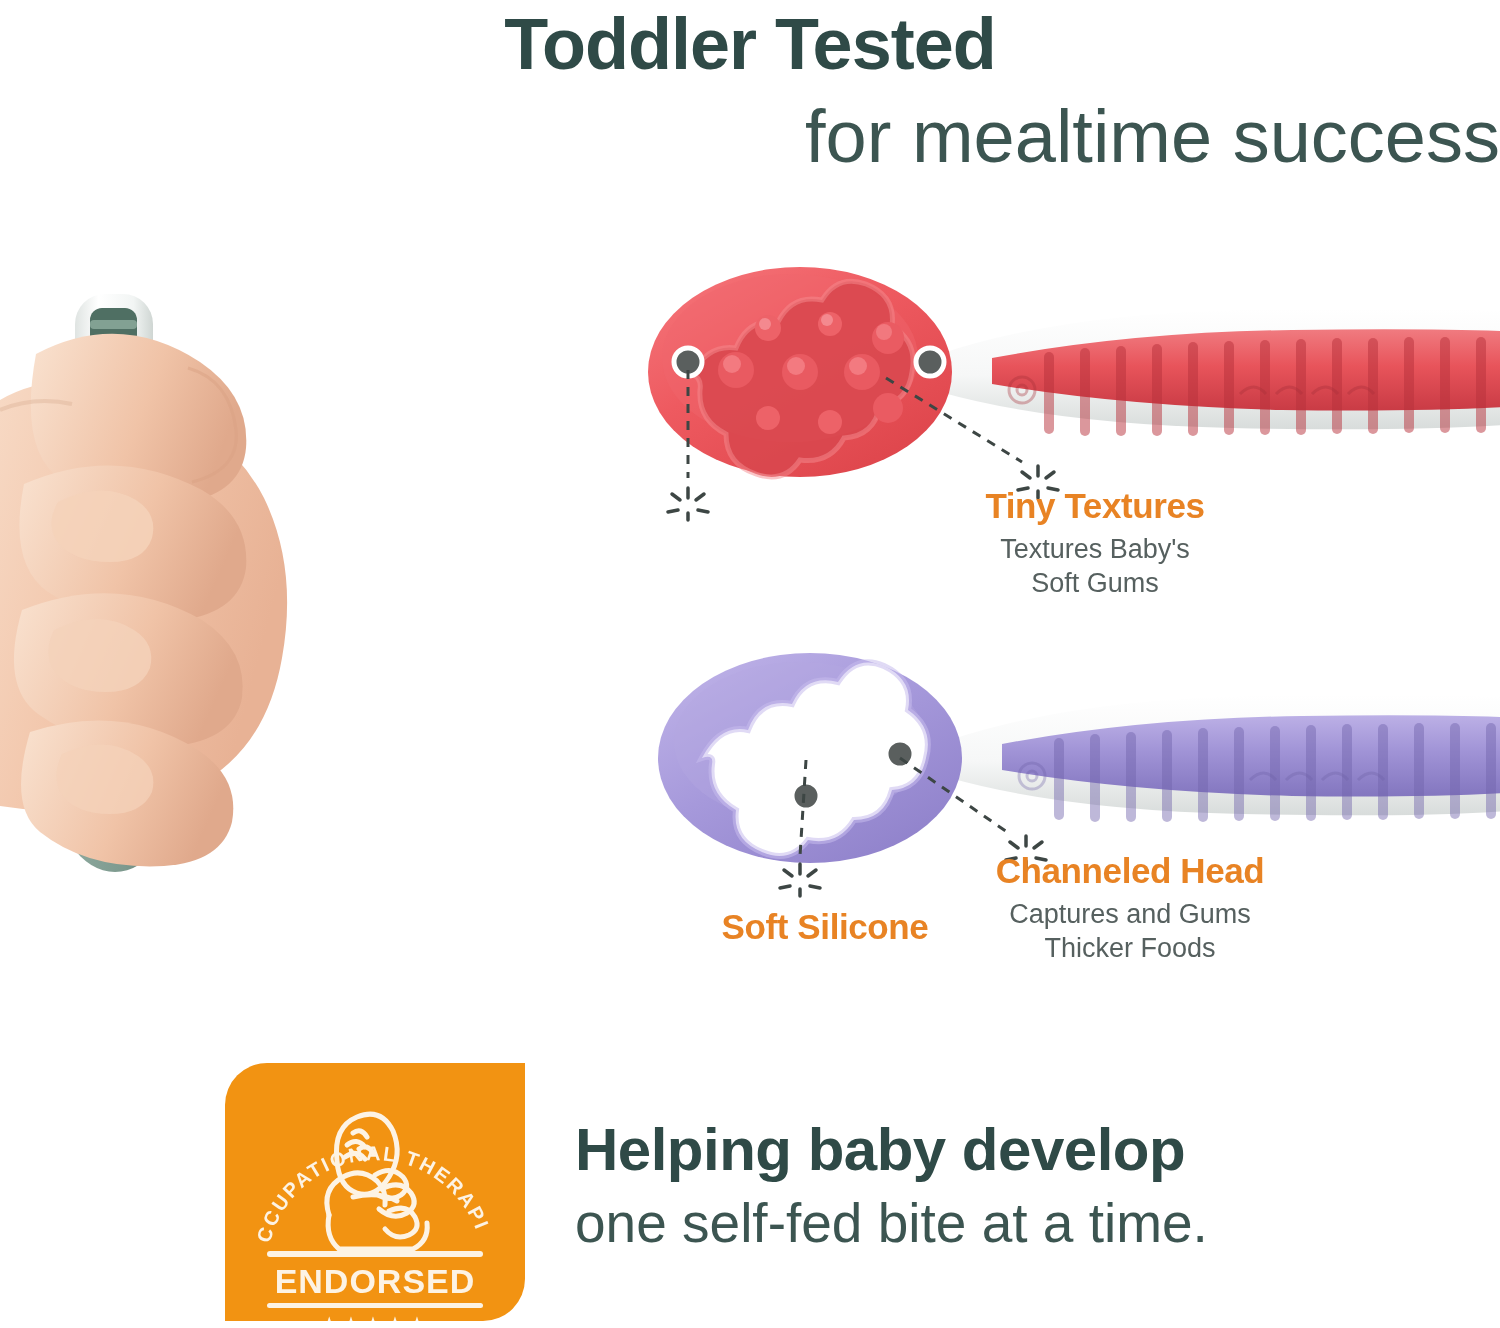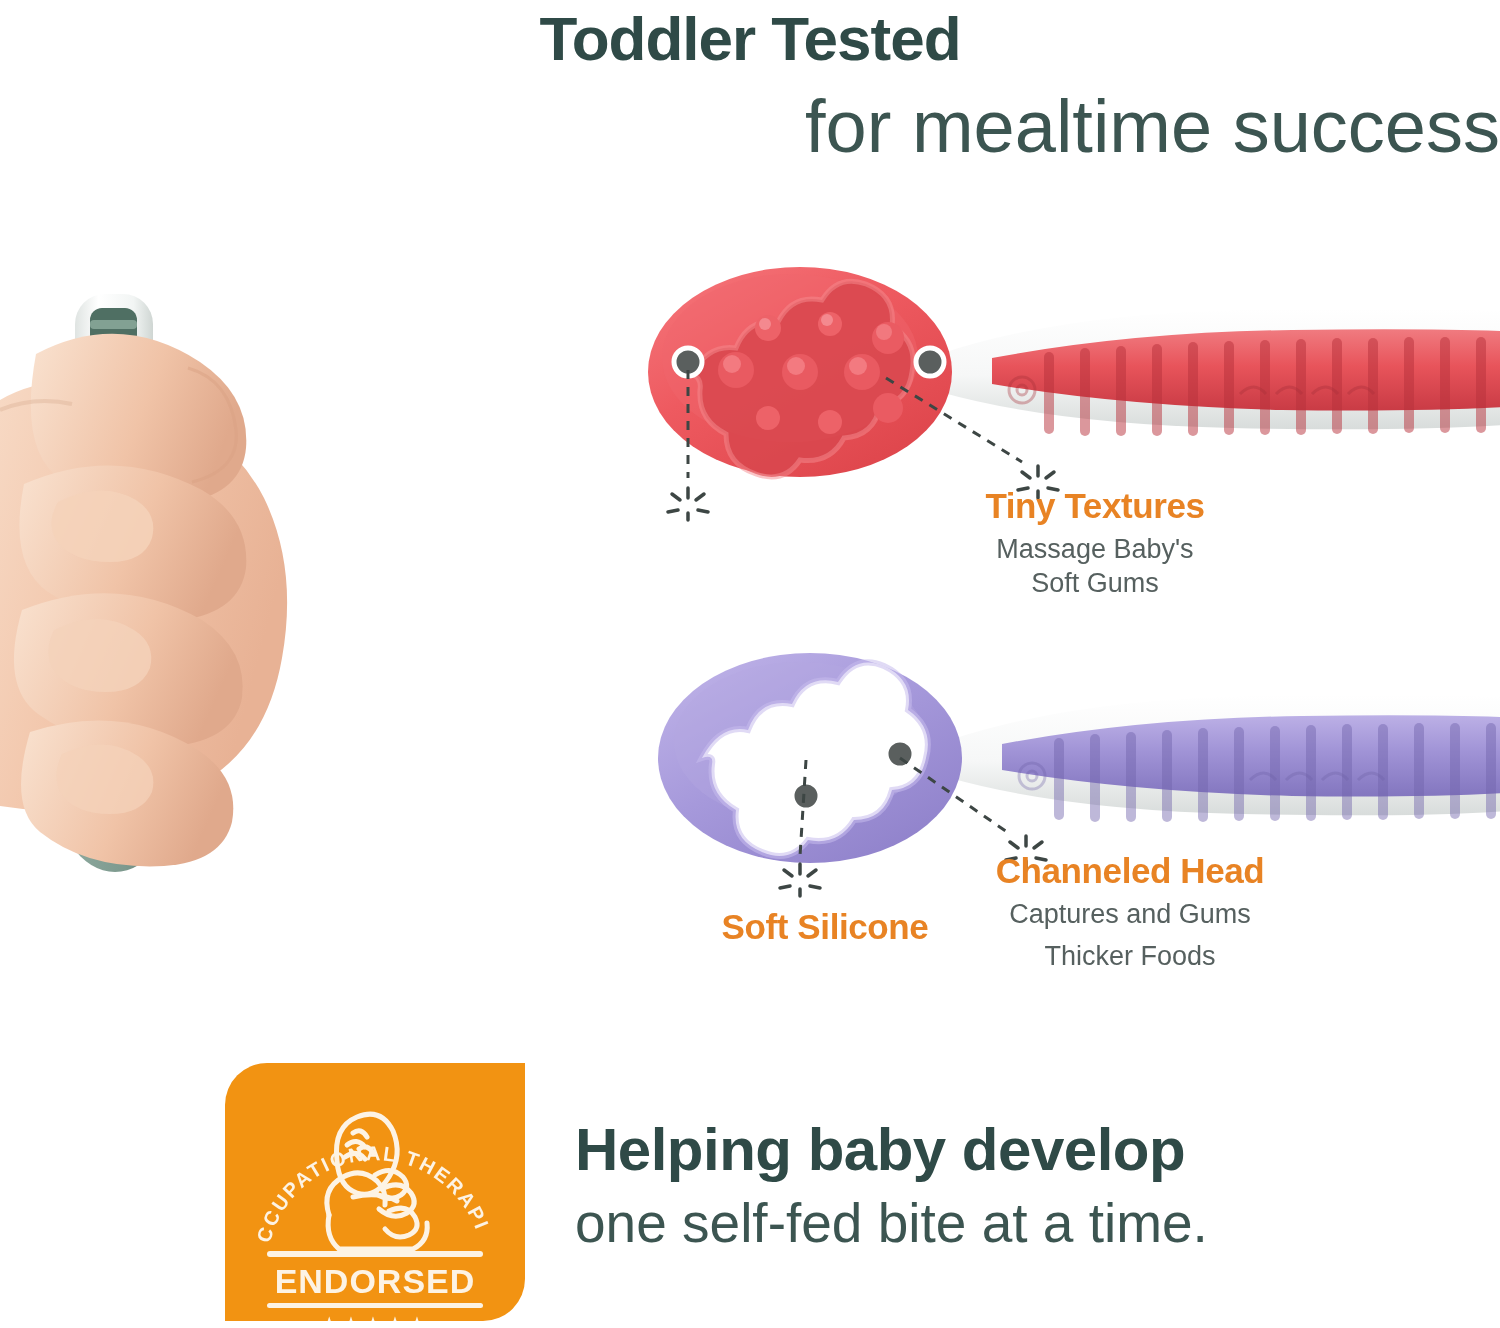--- a/index.html
+++ b/index.html
@@ -9,21 +9,21 @@
     font-family:"Liberation Sans", sans-serif;
     position:relative;
     overflow:hidden;
     color:#3a4a47;
   }
   .stage { position:relative; width:1500px; height:1328px; }
 
   
   .headline-block { position:absolute; top:0; left:0; width:1500px; text-align:center; }
   .headline-main {
-    font-size:62px; font-weight:bold; color:#2f4a47;
+    font-size:72px; font-weight:bold; color:#2f4a47;
     letter-spacing:-1px; line-height:1.0; padding-top:8px;
   }
   .headline-sub {
     font-size:74px; font-weight:300; color:#3c5551;
     letter-spacing:0px; line-height:1.15; margin-top:14px;text-align:right;
   }
 
   
   .hand-photo { position:absolute; left:0px; top:280px; width:560px; height:630px; }
   .hand-photo svg { display:block; }
@@ -344,32 +344,32 @@
       <line x1="152" y1="92" x2="144" y2="98"></line>
       <line x1="116" y1="110" x2="126" y2="108"></line>
       <line x1="156" y1="110" x2="146" y2="108"></line>
       <line x1="136" y1="118" x2="136" y2="111"></line>
     </g>
   </svg>
 
 
   <div class="callout" id="callout-tiny">
     <div class="c-title">Tiny Textures</div>
-    <div class="c-desc">Massage Baby's</div>
+    <div class="c-desc">Textures Baby's</div>
     <div class="c-desc" style="margin-top:0">Soft Gums</div>
   </div>
 
   <div class="callout" id="callout-soft">
     <div class="c-title">Soft Silicone</div>
   </div>
 
   <div class="callout" id="callout-chan">
     <div class="c-title">Channeled Head</div>
     <div class="c-desc">Captures and Gums</div>
-    <div class="c-desc" style="margin-top:8px">Thicker Foods</div>
+    <div class="c-desc" style="margin-top:0">Thicker Foods</div>
   </div>
 
   <div class="badge">
     <svg width="300" height="258" viewBox="0 0 300 258">
       <defs>
         <path id="arcpath" d="M46 176 a108 108 0 0 1 208 0" fill="none"></path>
       </defs>
       <text font-family="Liberation Sans, sans-serif" font-size="20" font-weight="bold" fill="#fdf3e4" letter-spacing="2.2">
         <textPath href="#arcpath" startOffset="50%" text-anchor="middle">OCCUPATIONAL THERAPIST</textPath>
       </text>

